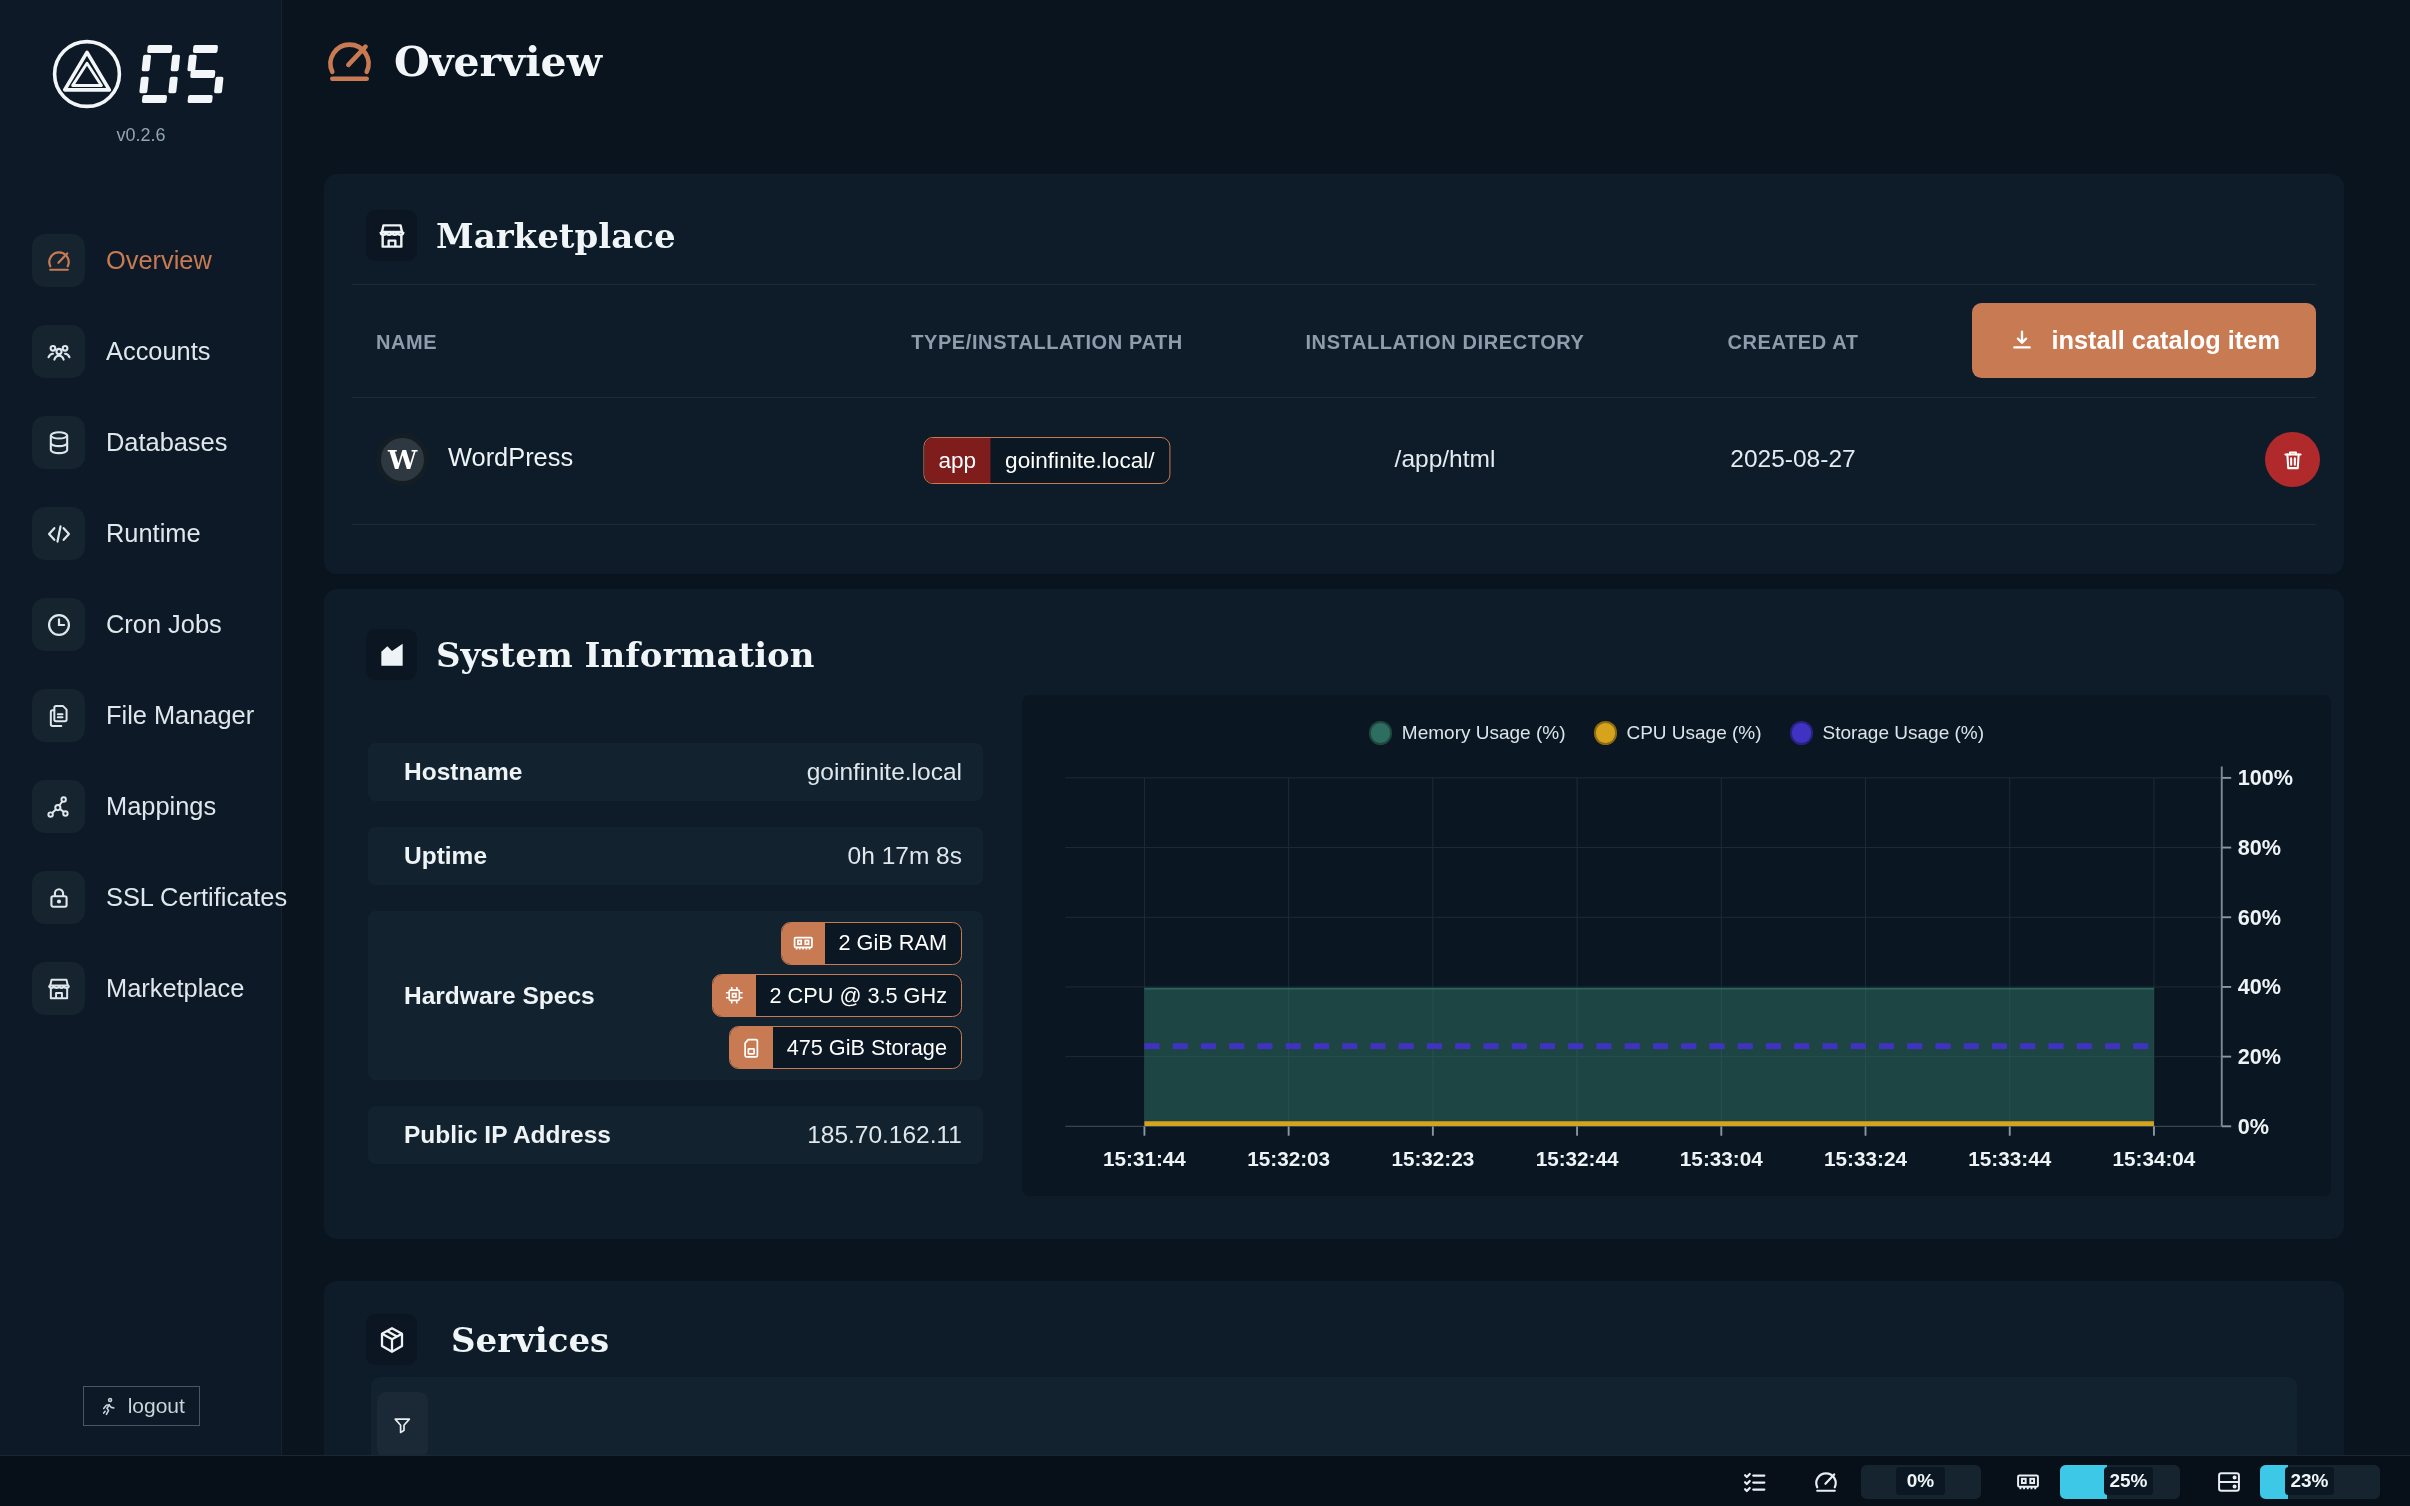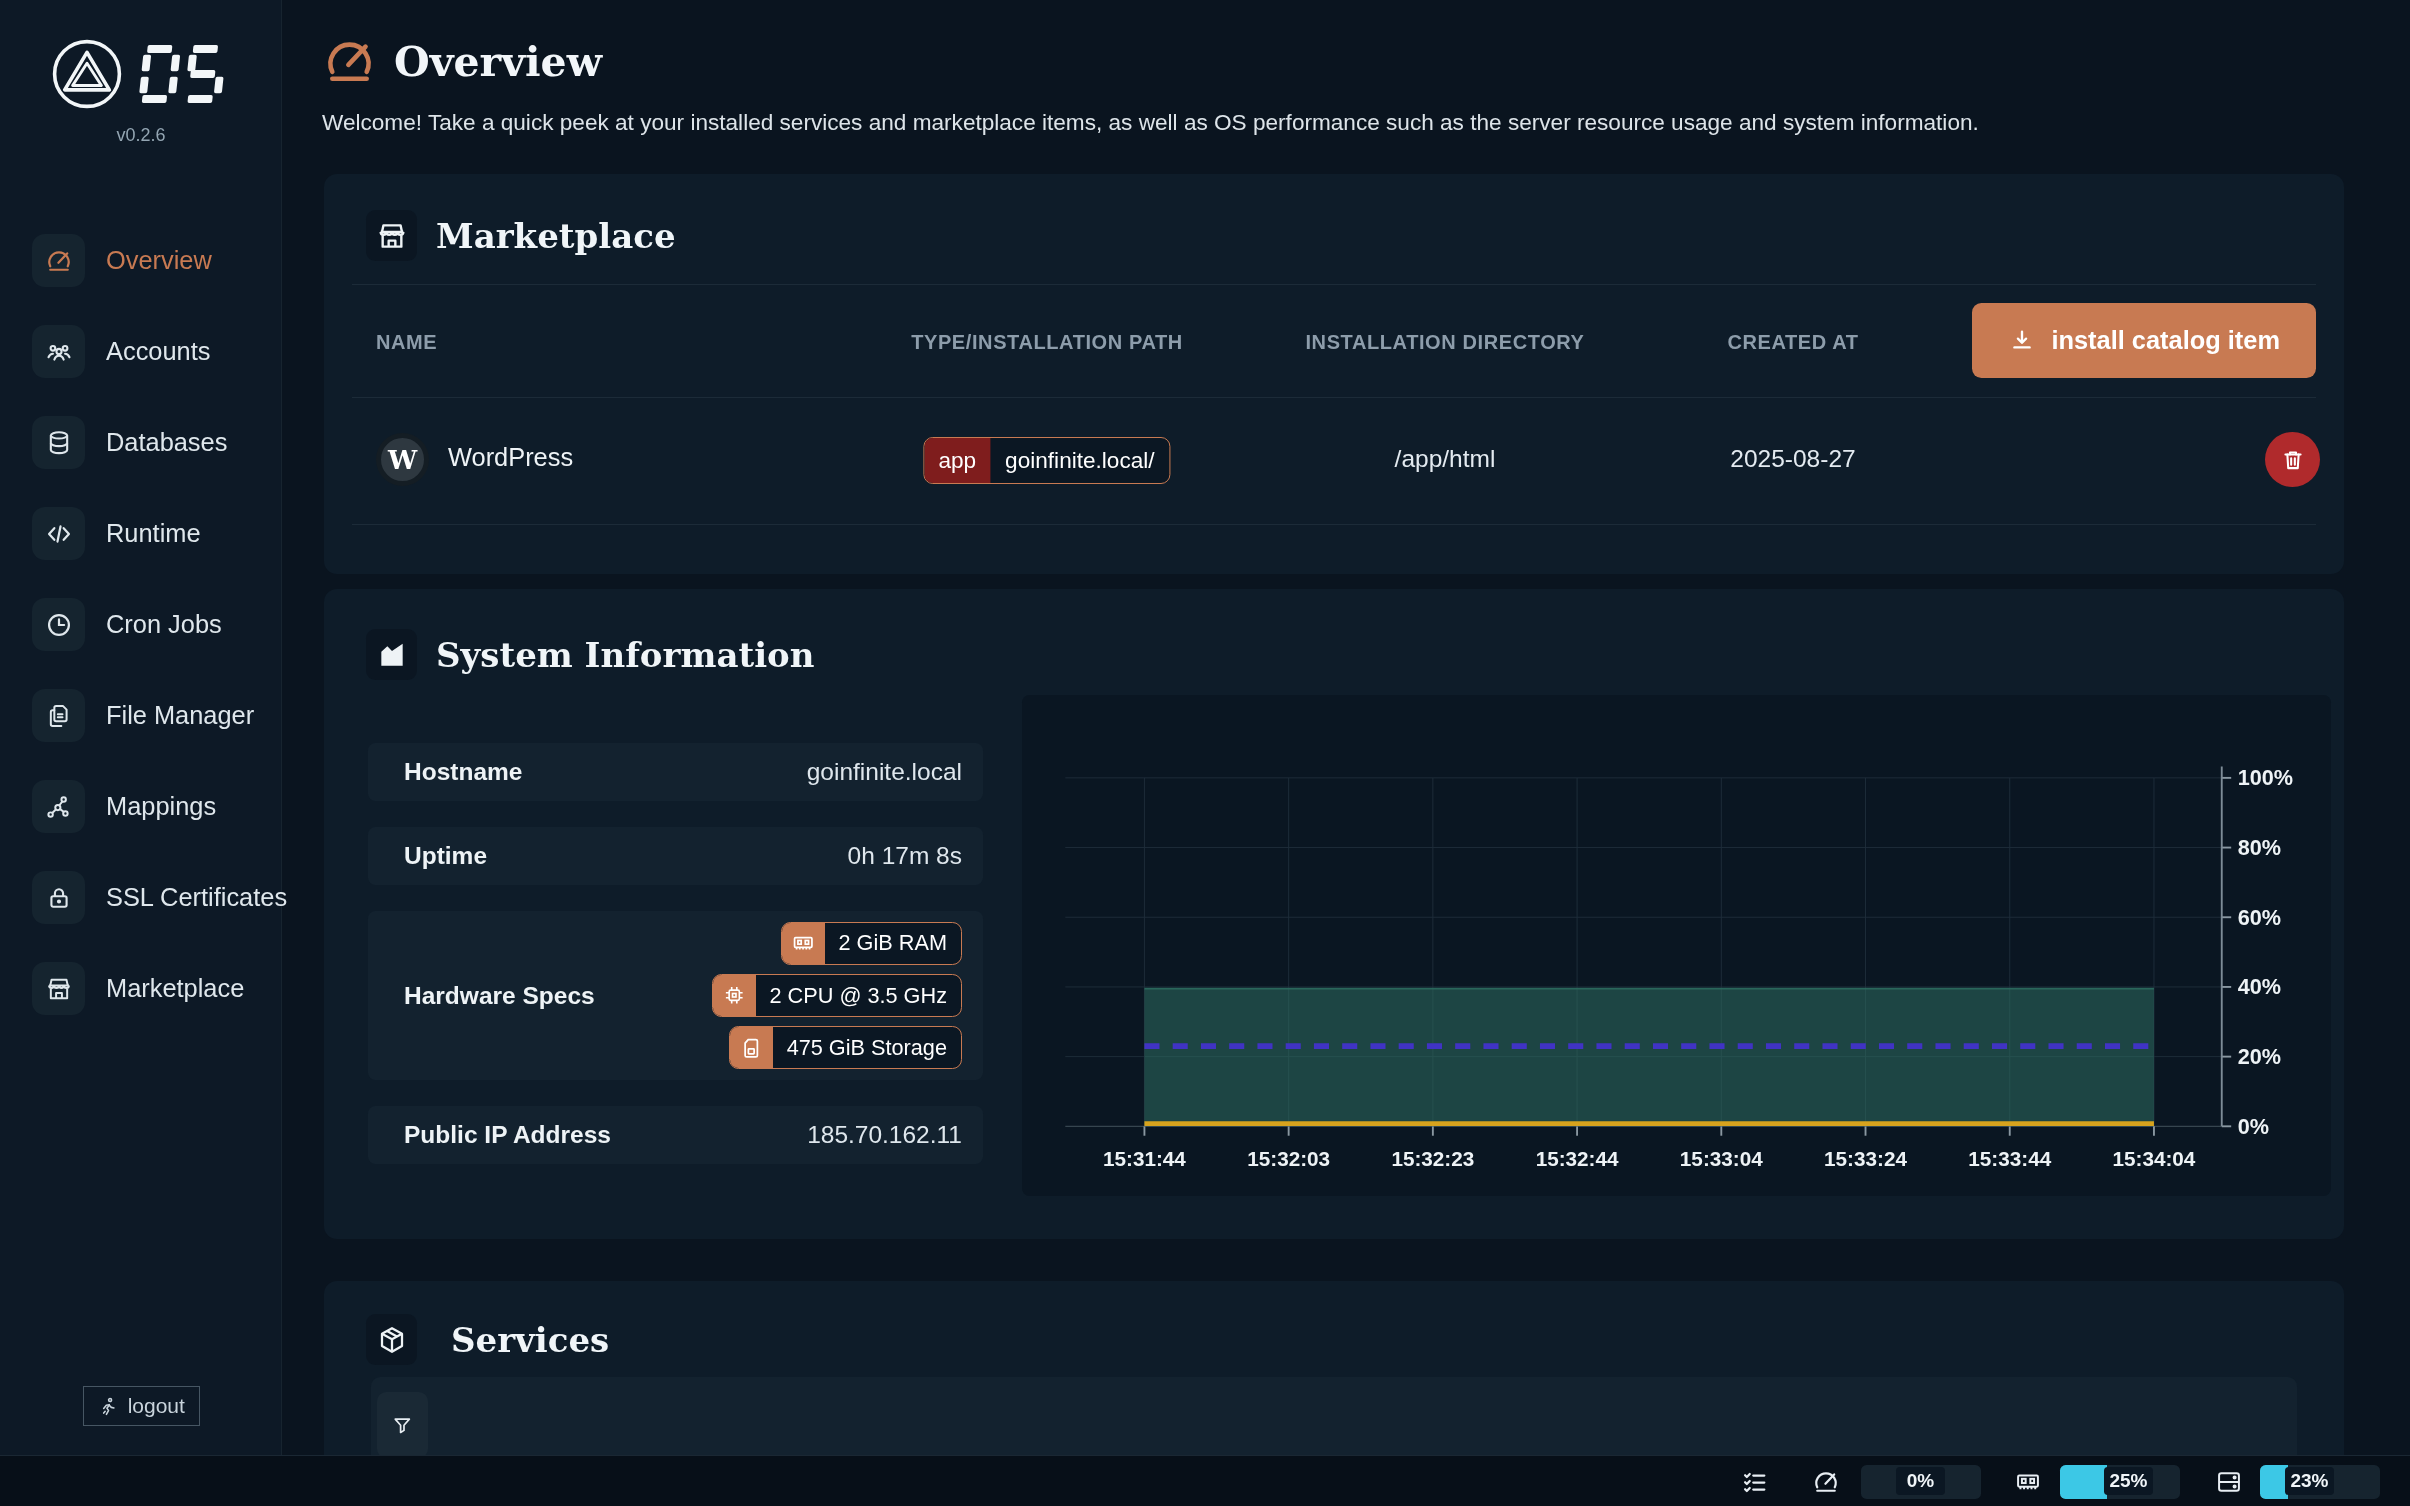--- a/index.html
+++ b/index.html
@@ -229,21 +229,20 @@
 
     <div class="page-header">
       <div class="page-title-row">
         <svg viewBox="0 0 24 24" fill="none" stroke="currentColor" stroke-width="2" stroke-linecap="round" stroke-linejoin="round">
             <path d="M4.5 16.5a8.3 8.3 0 1 1 15 0"></path>
             <path d="M11.5 13.5 19 5.5"></path>
             <path d="M4.5 19.5h15"></path>
           </svg>
         <h1 class="page-title">Overview</h1>
       </div>
-      <p class="page-subtitle">Welcome! Take a quick peek at your installed services and marketplace items, as well as OS performance such as the server resource usage and system information.</p>
     </div>
 
     <section class="panel mk">
       <div class="panel-head" style="left:42px; top:36px;">
         <span class="sec-icon-box">
             <svg viewBox="0 0 24 24" fill="none" stroke="currentColor" stroke-width="1.8" stroke-linejoin="round">
               <path d="M4.5 9 5.6 4h12.8l1.1 5"></path>
               <path d="M5 11.5V20h14v-8.5"></path>
               <path d="M3.5 9h17M3.5 9a2.1 2.1 0 0 0 4.2 0 2.1 2.1 0 0 0 4.3 0 2.1 2.1 0 0 0 4.2 0 2.1 2.1 0 0 0 4.3 0"></path>
               <path d="M9.5 20v-4.5h5V20"></path>
@@ -344,20 +343,34 @@
             <span class="bseg-text">475 GiB Storage</span>
           </div>
         </div>
       </div>
       <div class="kv-row" style="top:517px; height:58px;">
         <span class="kv-label">Public IP Address</span>
         <span class="kv-value">185.70.162.11</span>
       </div>
 
       <div class="chart-box">
+        <div class="legend">
+          <span class="legend-item">
+              <i class="legend-dot" style="background: rgb(46, 110, 96);"></i>
+              <span>Memory Usage (%)</span>
+            </span>
+          <span class="legend-item">
+              <i class="legend-dot" style="background: rgb(215, 163, 29);"></i>
+              <span>CPU Usage (%)</span>
+            </span>
+          <span class="legend-item">
+              <i class="legend-dot" style="background: rgb(64, 51, 196);"></i>
+              <span>Storage Usage (%)</span>
+            </span>
+        </div>
         <svg id="chart-svg" width="1309" height="501" viewBox="0 0 1390 532">
             <line x1="46" y1="458" x2="1274" y2="458" stroke="#45555f" stroke-width="1"></line>
             <line x1="1274" y1="458" x2="1284" y2="458" stroke="#8a98a2" stroke-width="2"></line>
             <text x="1291" y="466" fill="#eef3f6" font-size="23" font-weight="bold">0%</text>
             <line x1="46" y1="384" x2="1274" y2="384" stroke="#1f2e3a" stroke-width="1"></line>
             <line x1="1274" y1="384" x2="1284" y2="384" stroke="#8a98a2" stroke-width="2"></line>
             <text x="1291" y="392" fill="#eef3f6" font-size="23" font-weight="bold">20%</text>
             <line x1="46" y1="310" x2="1274" y2="310" stroke="#1f2e3a" stroke-width="1"></line>
             <line x1="1274" y1="310" x2="1284" y2="310" stroke="#8a98a2" stroke-width="2"></line>
             <text x="1291" y="318" fill="#eef3f6" font-size="23" font-weight="bold">40%</text>

